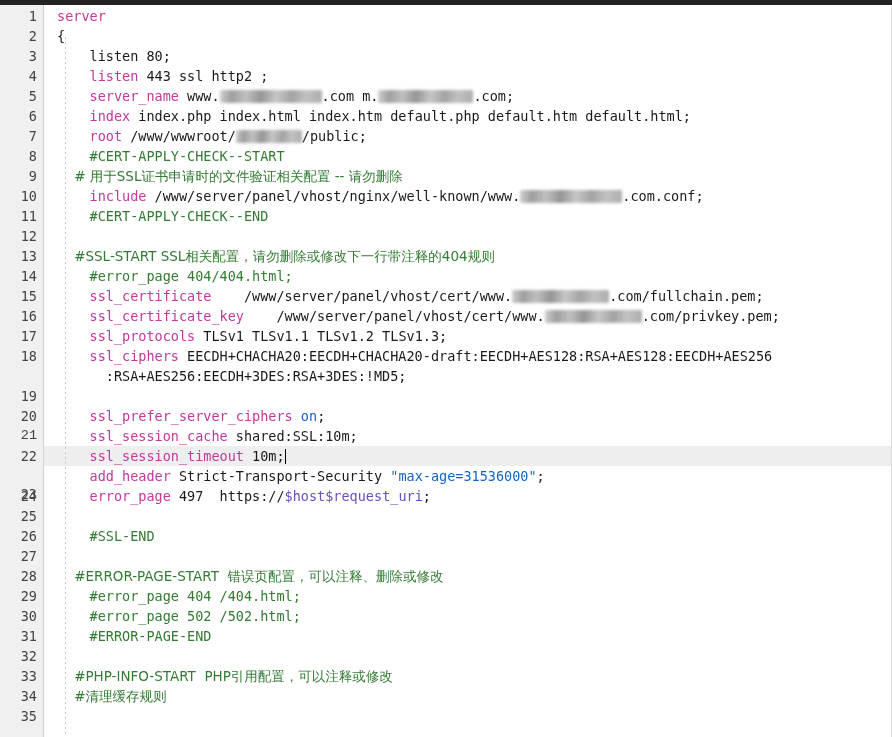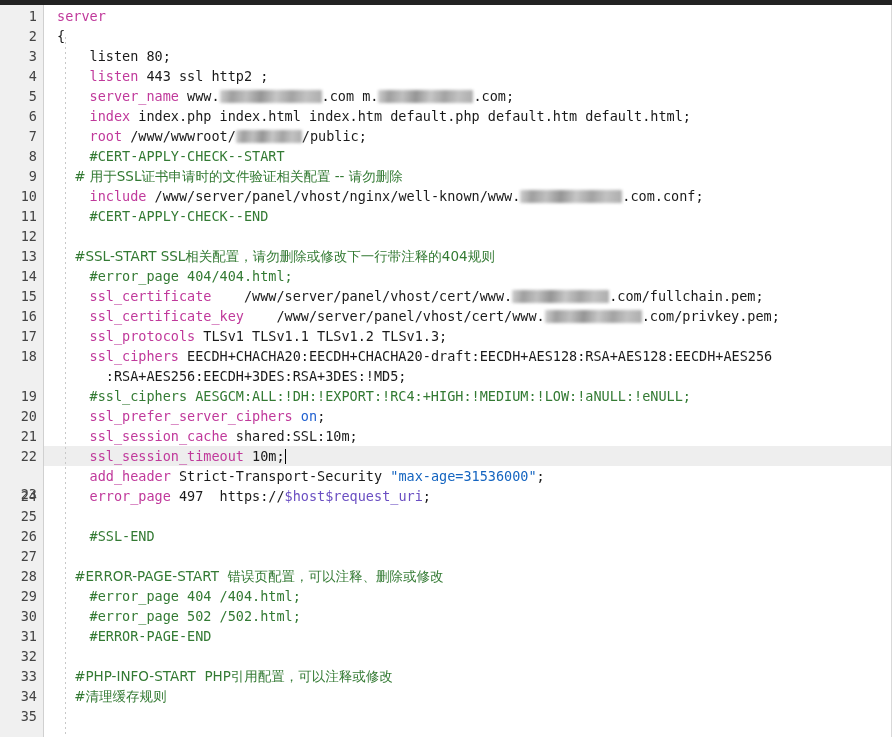--- a/index.html
+++ b/index.html
@@ -171,21 +171,21 @@
         <div class="gutter-num" style="top: 201px;">11</div>
         <div class="gutter-num" style="top: 221px;">12</div>
         <div class="gutter-num" style="top: 241px;">13</div>
         <div class="gutter-num" style="top: 261px; text-align: right;">14</div>
         <div class="gutter-num" style="top: 281px;">15</div>
         <div class="gutter-num" style="top: 301px;">16</div>
         <div class="gutter-num" style="top: 321px;">17</div>
         <div class="gutter-num" style="top: 341px;">18</div>
         <div class="gutter-num" style="top: 381px;">19</div>
         <div class="gutter-num" style="top: 401px;">20</div>
-        <div class="gutter-num" style="top: 421px;">21</div>
+        <div class="gutter-num" style="top: 421px; font-family: Liberation Mono, monospace;">21</div>
         <div class="gutter-num" style="top: 441px;">22</div>
         <div class="gutter-num" style="top: 479px;">23</div>
         <div class="gutter-num" style="top: 481px;">24</div>
         <div class="gutter-num" style="top: 501px;">25</div>
         <div class="gutter-num" style="top: 521px;">26</div>
         <div class="gutter-num" style="top: 541px;">27</div>
         <div class="gutter-num" style="top: 561px;">28</div>
         <div class="gutter-num" style="top: 581px;">29</div>
         <div class="gutter-num" style="top: 601px;">30</div>
         <div class="gutter-num" style="top: 621px;">31</div>
@@ -208,21 +208,20 @@
         <div class="line" style="top: 201px;"><span class="txt"><span class="t-com">    #CERT-APPLY-CHECK--END</span></span></div>
         <div class="line" style="top: 181px;"><span class="txt"><span class="t-plain">    </span><span class="t-dir">include</span><span class="t-plain"> /www/server/panel/vhost/nginx/well-known/www.</span><span class="redact" style="width: 102px;"></span><span class="t-plain">.com.conf;</span></span></div>
         <div class="line" style="top: 221px;"><span class="txt"><span class="t-plain"></span></span></div>
         <div class="line" style="top: 241px;"><span class="txt"><span class="t-com cn">    #SSL-START SSL相关配置，请勿删除或修改下一行带注释的404规则</span></span></div>
         <div class="line" style="top: 261px;"><span class="txt"><span class="t-com">    #error_page 404/404.html;</span></span></div>
         <div class="line" style="top: 281px;"><span class="txt"><span class="t-plain">    </span><span class="t-dir">ssl_certificate</span><span class="t-plain">    /www/server/panel/vhost/cert/www.</span><span class="redact" style="width: 97px;"></span><span class="t-plain">.com/fullchain.pem;</span></span></div>
         <div class="line" style="top: 301px;"><span class="txt"><span class="t-plain">    </span><span class="t-dir">ssl_certificate_key</span><span class="t-plain">    /www/server/panel/vhost/cert/www.</span><span class="redact" style="width: 97px;"></span><span class="t-plain">.com/privkey.pem;</span></span></div>
         <div class="line" style="top: 321px;"><span class="txt"><span class="t-plain">    </span><span class="t-dir">ssl_protocols</span><span class="t-plain"> TLSv1 TLSv1.1 TLSv1.2 TLSv1.3;</span></span></div>
         <div class="line" style="top: 341px;"><span class="txt"><span class="t-plain">    </span><span class="t-dir">ssl_ciphers</span><span class="t-plain"> EECDH+CHACHA20:EECDH+CHACHA20-draft:EECDH+AES128:RSA+AES128:EECDH+AES256</span></span></div>
         <div class="line" style="top: 361px;"><span class="txt t-plain">      :RSA+AES256:EECDH+3DES:RSA+3DES:!MD5;</span></div>
-        <div class="line" style="top: 381px;"><span class="txt"><span class="t-com">    #ssl_ciphers AESGCM:ALL:!DH:!EXPORT:!RC4:+HIGH:!MEDIUM:!LOW:!aNULL:!eNULL;</span></span></div>
         <div class="line" style="top: 401px;"><span class="txt"><span class="t-plain">    </span><span class="t-dir">ssl_prefer_server_ciphers</span><span class="t-plain"> </span><span class="t-kw">on</span><span class="t-plain">;</span></span></div>
         <div class="line" style="top: 421px;"><span class="txt"><span class="t-plain">    </span><span class="t-dir">ssl_session_cache</span><span class="t-plain"> shared:SSL:10m;</span></span></div>
         <div class="line active" style="top: 441px;"><div class="gutter-hl"></div><span class="txt"><span class="t-plain">    </span><span class="t-dir">ssl_session_timeout</span><span class="t-plain"> 10m;</span><span class="caret"></span></span></div>
         <div class="line" style="top: 461px; text-align: right;"><span class="txt"><span class="t-plain">    </span><span class="t-dir">add_header</span><span class="t-plain"> Strict-Transport-Security </span><span class="t-str">"max-age=31536000"</span><span class="t-plain">;</span></span></div>
         <div class="line" style="top: 481px;"><span class="txt"><span class="t-plain">    </span><span class="t-dir">error_page</span><span class="t-plain"> 497  https://</span><span class="t-var">$host$request_uri</span><span class="t-plain">;</span></span></div>
         <div class="line" style="top: 501px;"><span class="txt"><span class="t-plain"></span></span></div>
         <div class="line" style="top: 521px;"><span class="txt"><span class="t-com">    #SSL-END</span></span></div>
         <div class="line" style="top: 541px;"><span class="txt"><span class="t-plain"></span></span></div>
         <div class="line" style="top: 561px;"><span class="txt"><span class="t-com cn">    #ERROR-PAGE-START  错误页配置，可以注释、删除或修改</span></span></div>
         <div class="line" style="top: 581px;"><span class="txt"><span class="t-com">    #error_page 404 /404.html;</span></span></div>

